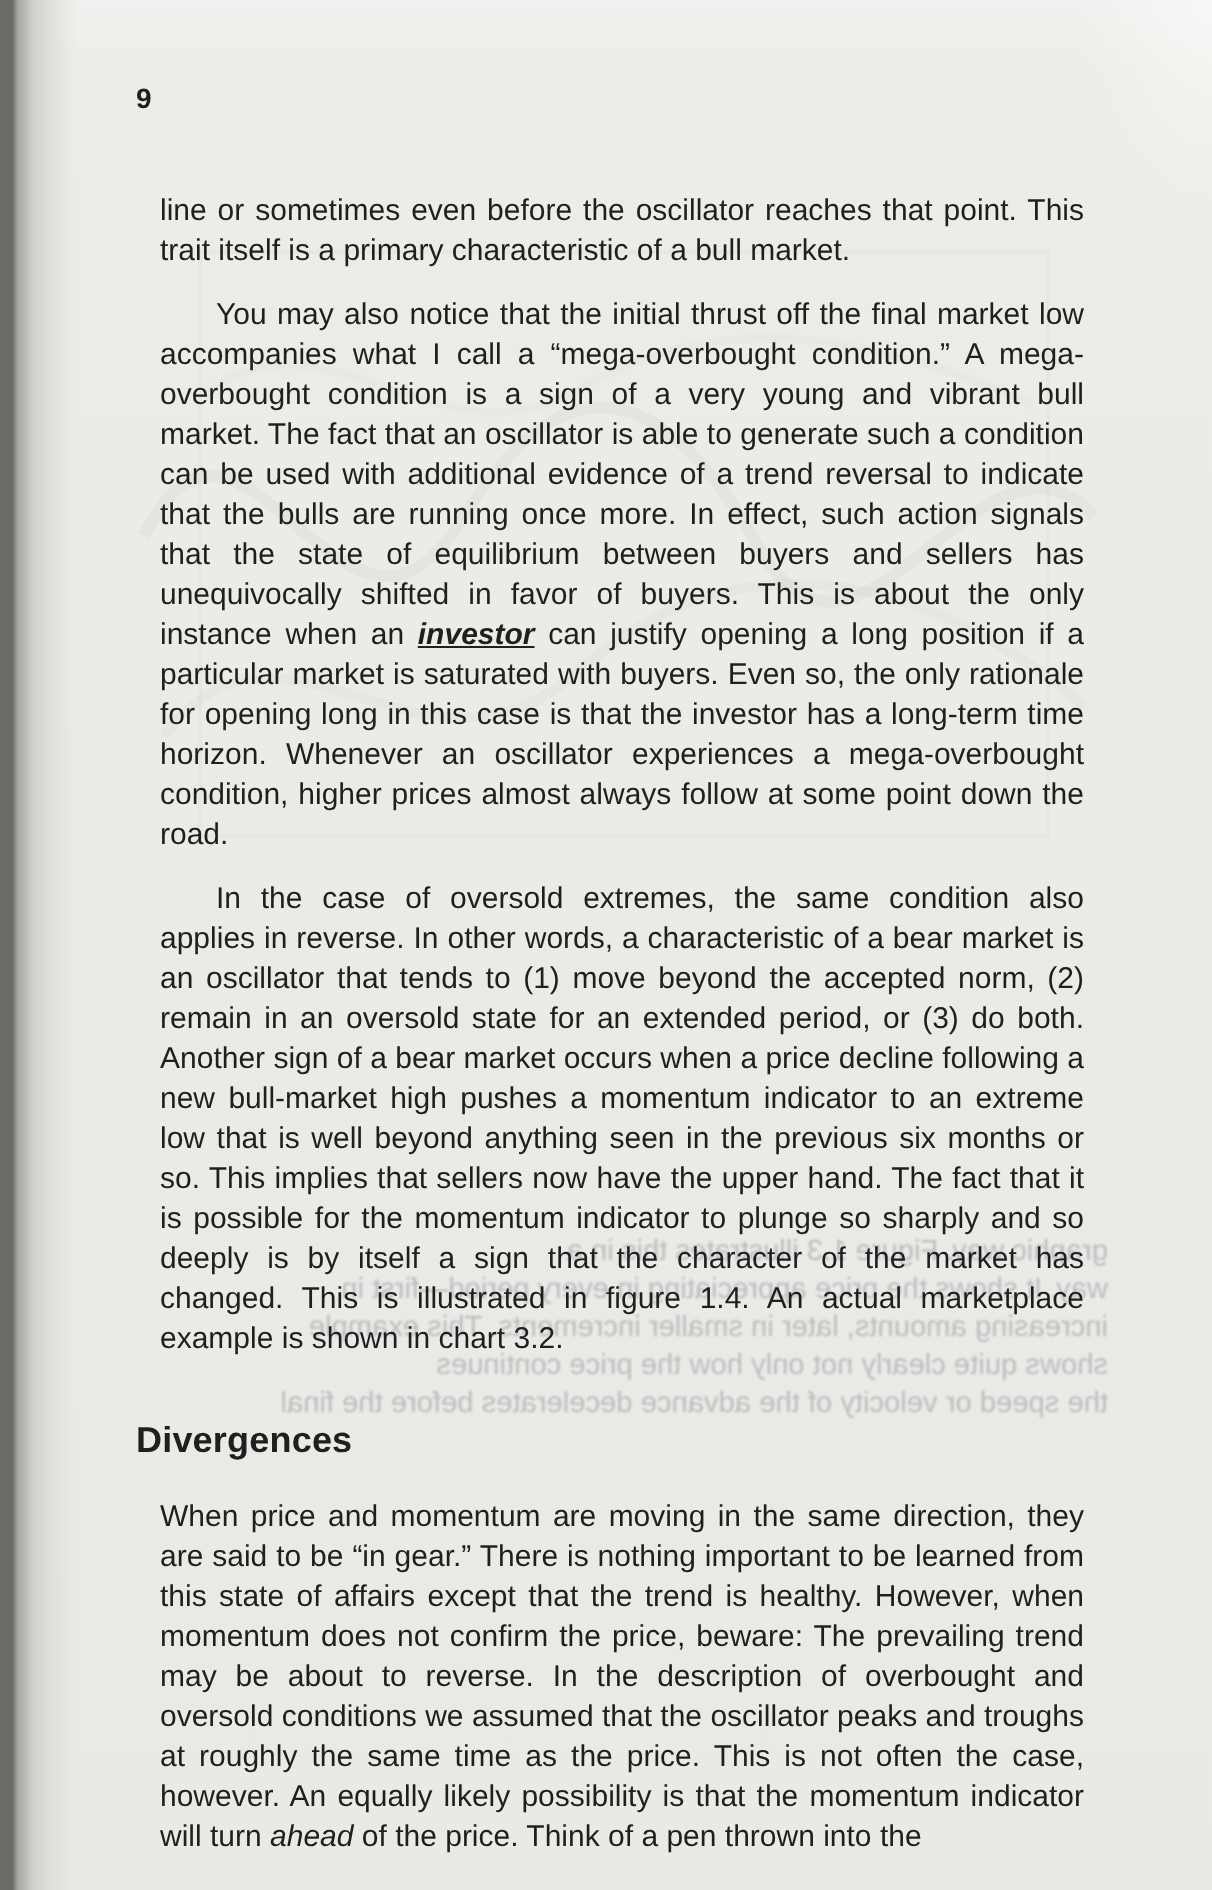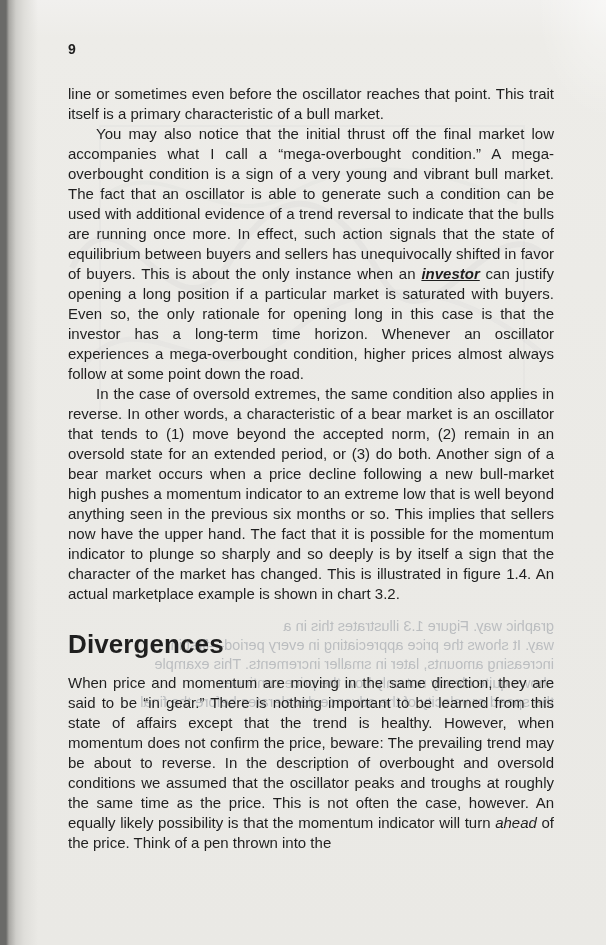--- a/index.html
+++ b/index.html
@@ -34,24 +34,24 @@
     font-size:14.6px;line-height:19px;text-align:left;
     color:rgba(122,128,140,.42);
     filter:blur(.45px);
   }
   .bleed-text div{white-space:nowrap;overflow:hidden;}
   .bodycol{
     position:absolute;top:84px;left:68px;width:486px;
     font-size:15px;line-height:20px;text-align:justify;
     text-rendering:optimizeLegibility;
   }
-  .bodycol p{margin:0;}
+  .bodycol p{margin:12px;}
   .ind{text-indent:28px;}
   .sec-heading{
-    font-size:26px;font-weight:bold;margin:30px 0 19px 0;text-align:left;
+    font-size:18px;font-weight:bold;margin:30px 0 19px 0;text-align:left;
     letter-spacing:.1px;
   }
   .bi{font-weight:bold;font-style:italic;text-decoration:underline;}
   .it{font-style:italic;}
 </style>
 </head>
 <body>
 
 <div class="scan">
 

